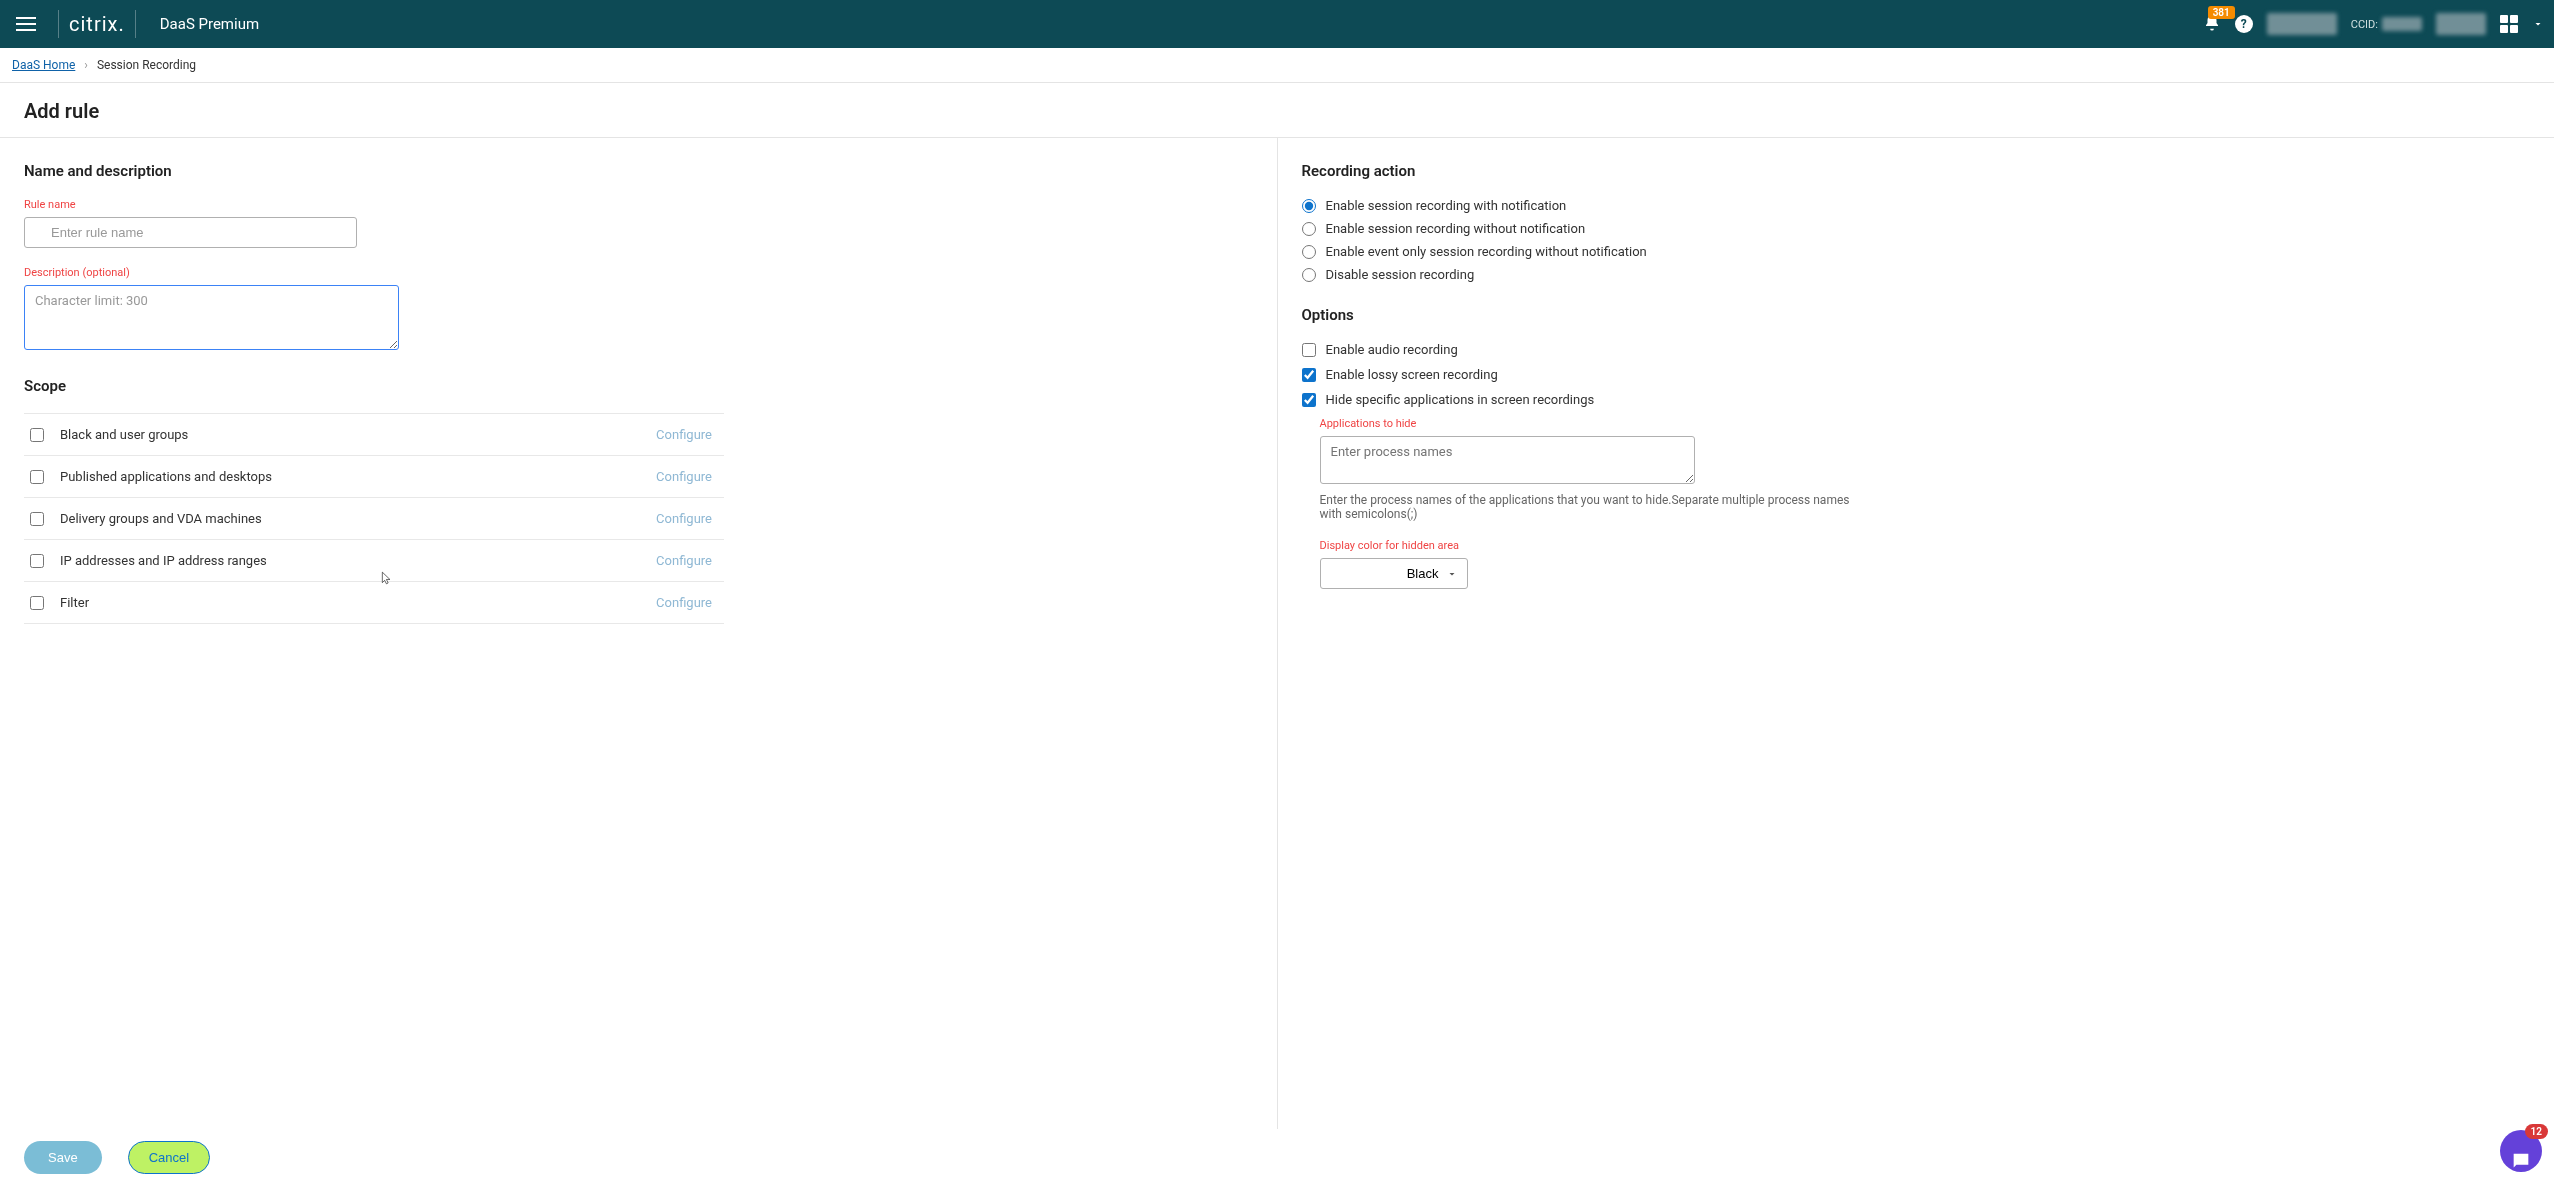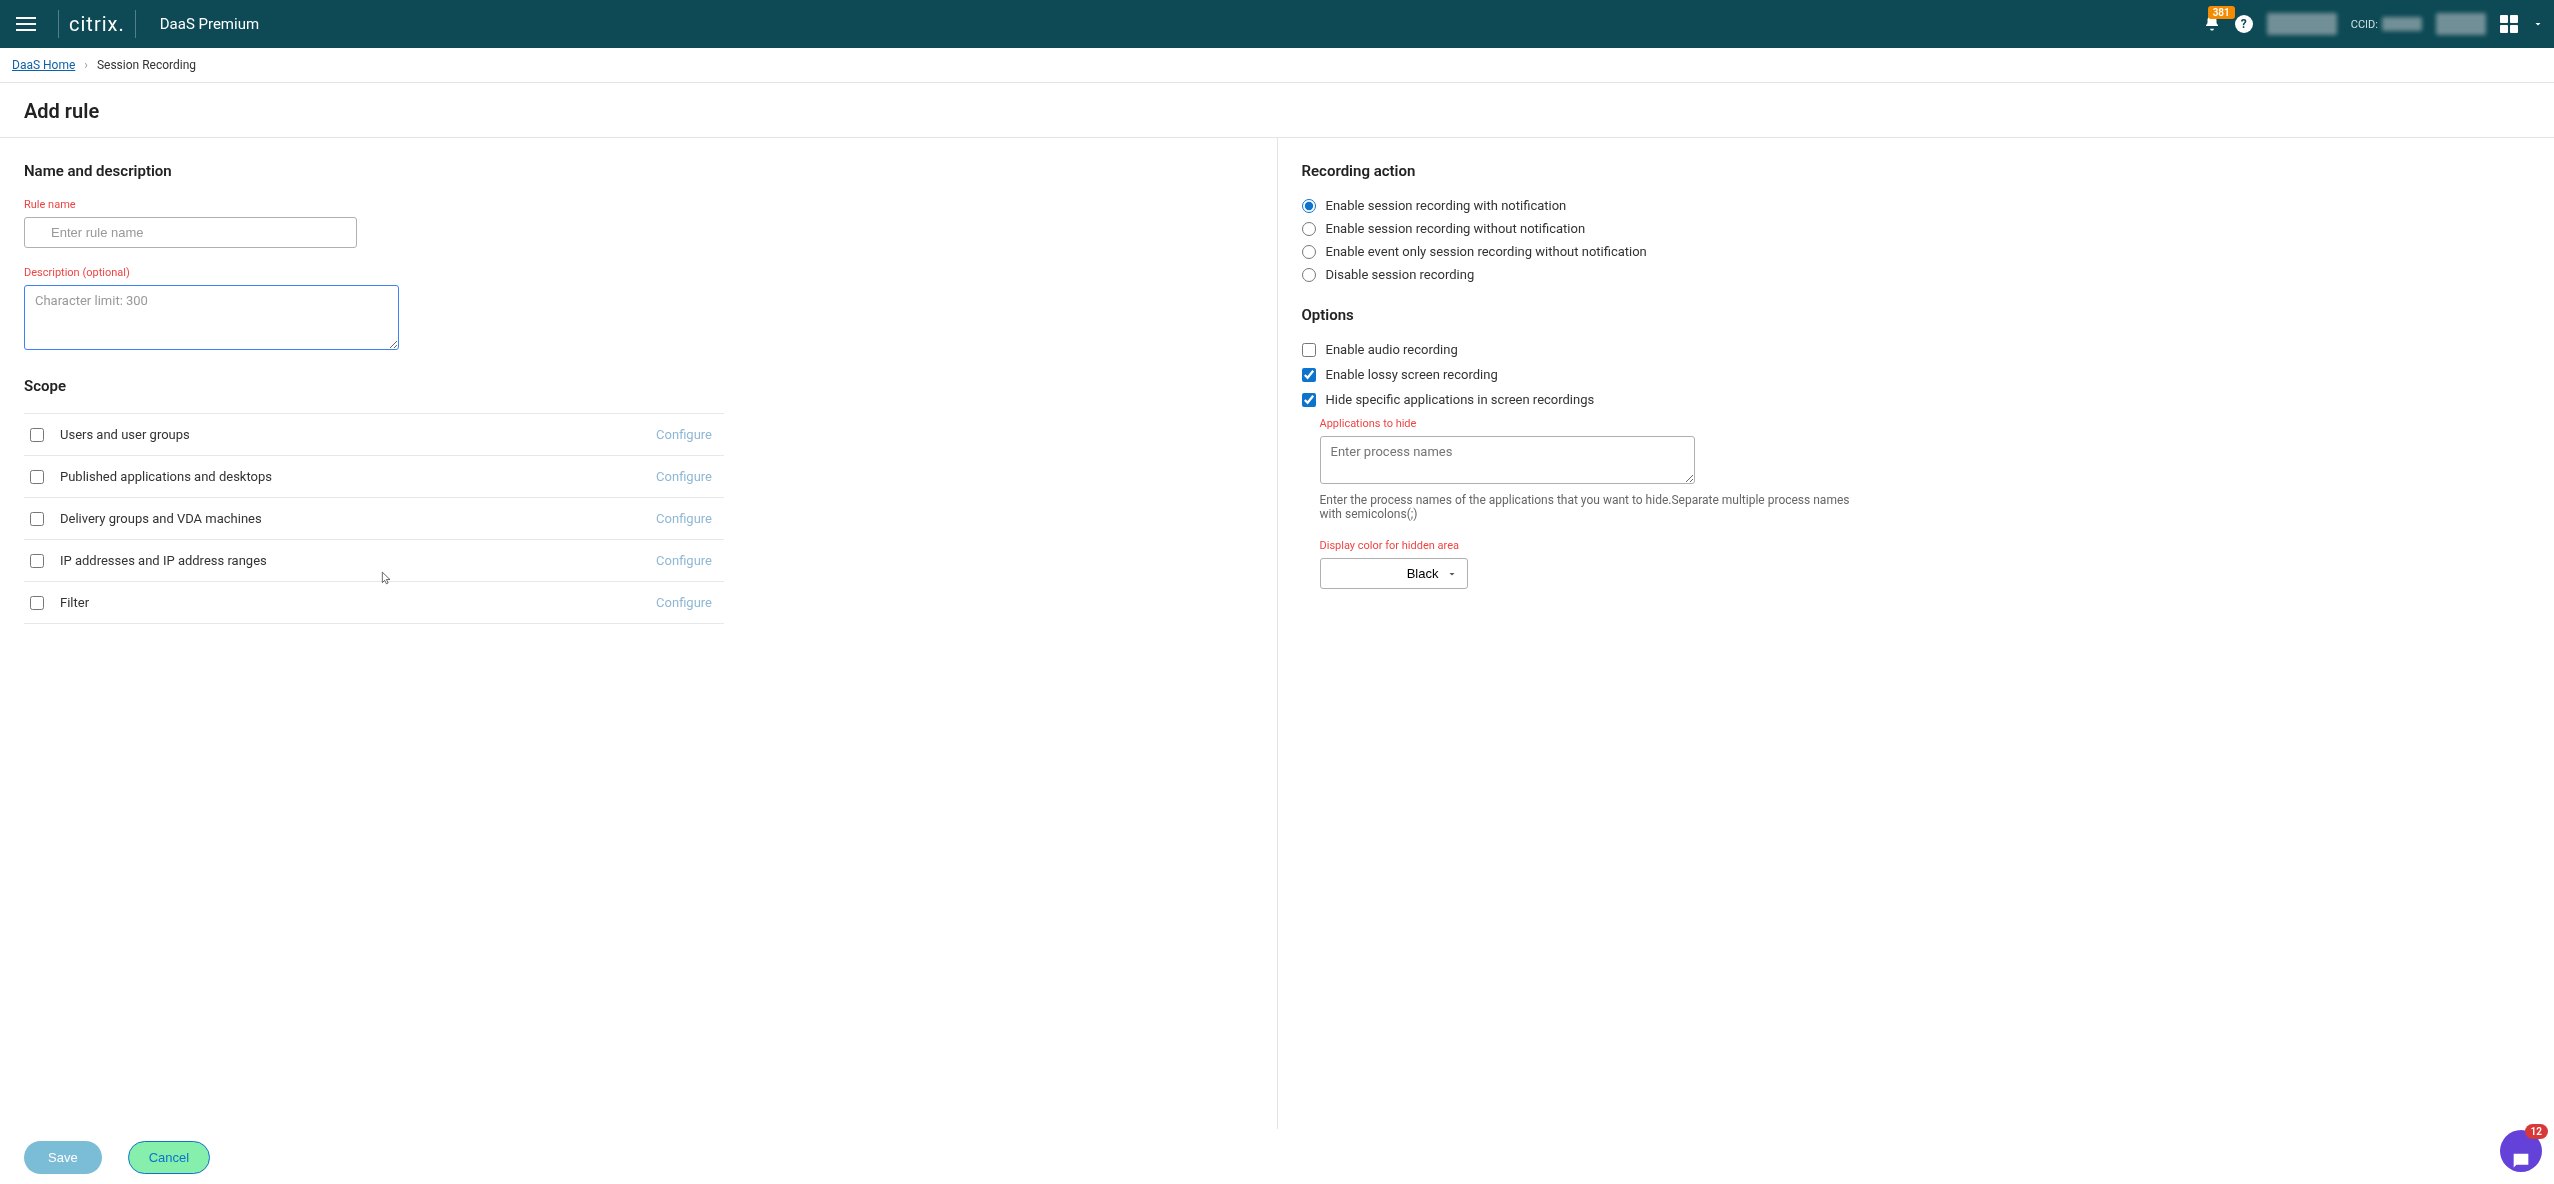--- a/index.html
+++ b/index.html
@@ -70,21 +70,21 @@
   .indented-block { margin-left: 18px; margin-top: 10px; }
   .apps-textarea { width: 375px; height: 48px; padding: 7px 10px; border: 1px solid #b0b0b0; border-radius: 3px; font-size: 13px; resize: both; font-family: inherit; }
   .hint { font-size: 12px; color: #666; margin-top: 6px; max-width: 540px; }
   .select-wrap { position: relative; width: 148px; margin-top: 6px; }
   .select-box { width: 100%; padding: 7px 28px 7px 14px; border: 1px solid #b0b0b0; border-radius: 3px; background: #fff; font-size: 13px; text-align: right; cursor: pointer; }
   .select-caret { position: absolute; right: 10px; top: 50%; transform: translateY(-50%); pointer-events: none; }
 
   
   .footer { position: fixed; bottom: 0; left: 0; right: 0; padding: 10px 24px; background: #fff; border-top: 1px solid #fff; display: flex; gap: 26px; }
   .btn-primary { background: #7bbdd6; color: #fff; border: none; padding: 8px 24px; border-radius: 18px; font-size: 13px; cursor: pointer; }
-  .btn-secondary { background: #86efac; color: #0d73cc; border: 1px solid #0d73cc; padding: 8px 20px; border-radius: 18px; font-size: 13px; cursor: pointer; }
+  .btn-secondary { background: #bef264; color: #0d73cc; border: 1px solid #0d73cc; padding: 8px 20px; border-radius: 18px; font-size: 13px; cursor: pointer; }
 
   
   .chat-float { position: fixed; bottom: 12px; right: 12px; width: 42px; height: 42px; background: #6441d9; border-radius: 50%; display: flex; align-items: flex-end; justify-content: center; }
   .chat-badge { position: absolute; top: -6px; right: -6px; background: #d93838; color: #fff; font-size: 10px; border-radius: 10px; padding: 2px 6px; font-weight: 600; }
 
   
   .cursor { position: absolute; width: 14px; height: 20px; pointer-events: none; }
 </style>
 </head>
 <body>
@@ -151,21 +151,21 @@
     <div class="field-group">
       <label class="field-label">Description (optional)</label>
       <textarea class="textarea" placeholder="Character limit: 300" style=""></textarea>
     </div>
 
     <div class="section-title mt">Scope</div>
 
     <div class="scope-list">
       <div class="scope-row">
         <input type="checkbox" class="scope-check" style="">
-        <span class="scope-label">Users and user groups</span>
+        <span class="scope-label">Black and user groups</span>
         <span class="scope-configure">Configure</span>
       </div>
       <div class="scope-row">
         <input type="checkbox" class="scope-check" style="">
         <span class="scope-label">Published applications and desktops</span>
         <span class="scope-configure">Configure</span>
       </div>
       <div class="scope-row">
         <input type="checkbox" class="scope-check" style="">
         <span class="scope-label">Delivery groups and VDA machines</span>

